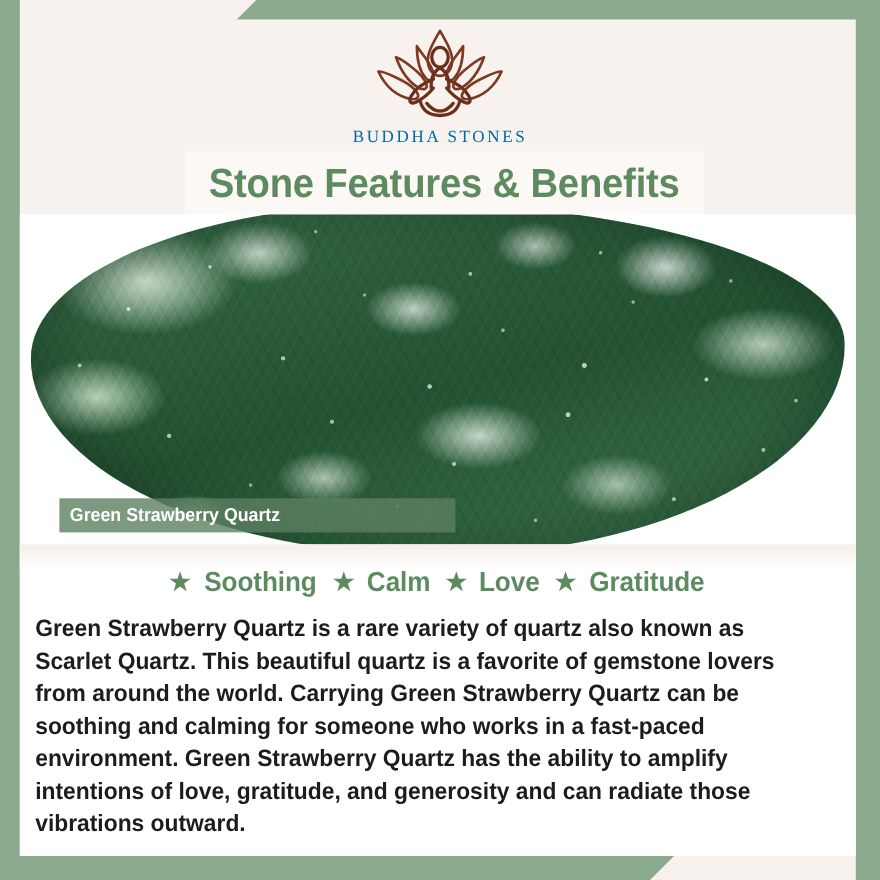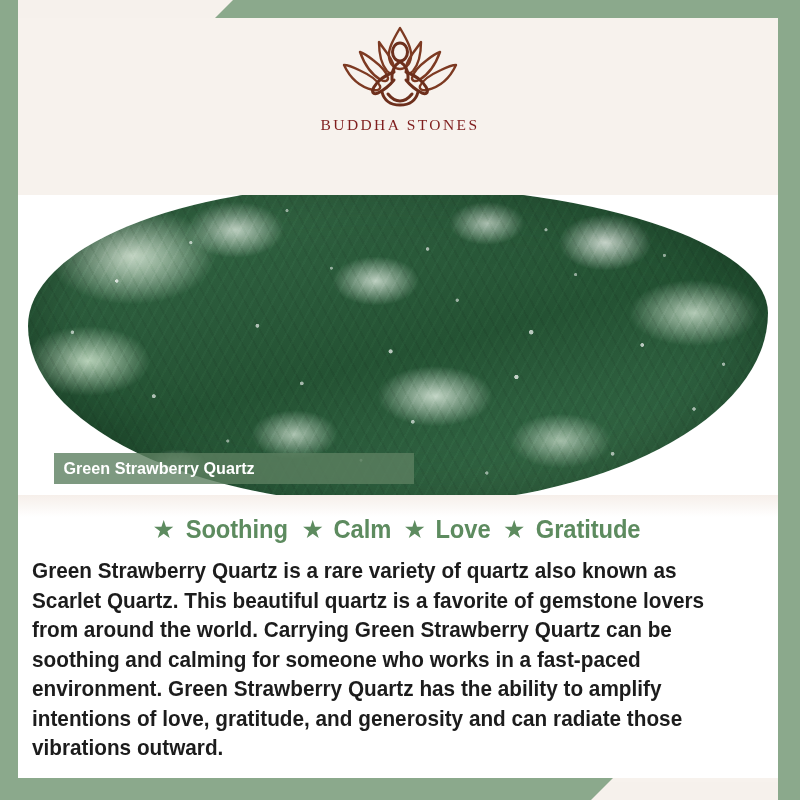--- a/index.html
+++ b/index.html
@@ -74,21 +74,21 @@
   }
   .logo-mark {
     display: block;
     margin: 0 auto;
   }
   .logo-word {
     margin-top: 2px;
     font-family: "Liberation Serif", serif;
     font-size: 15.5px;
     letter-spacing: 2.4px;
-    color: #7f1d1d;
+    color: #0369a1;
     font-weight: 400;
   }
 
   
   .title-plate {
     position: absolute;
     left: 168px;
     top: 138px;
     width: 472px;
     height: 57px;
@@ -311,20 +311,23 @@
         <path d="M62 50 C54 53 46 58 42 65 C39 70 41 73 46 71 C52 68 58 63 62 58"></path>
         <path d="M74 50 C82 53 90 58 94 65 C97 70 95 73 90 71 C84 68 78 63 74 58"></path>
 
         <path d="M50 70 C52 78 58 83 68 83 C78 83 84 78 86 70"></path>
         <path d="M56 72 C60 77 64 79 68 79 C72 79 76 77 80 72"></path>
       </g>
     </svg>
     <div class="logo-word">BUDDHA STONES</div>
   </div>
 
+  <div class="title-plate">
+    <div class="title-text">Stone Features &amp; Benefits</div>
+  </div>
 
   <div class="hero">
     <div class="stone">
       <div class="stone-streaks"></div>
       <div class="stone-speckle"></div>
     </div>
   </div>
 
   <div class="caption-bar">
     <div class="caption-text">Green Strawberry Quartz</div>

